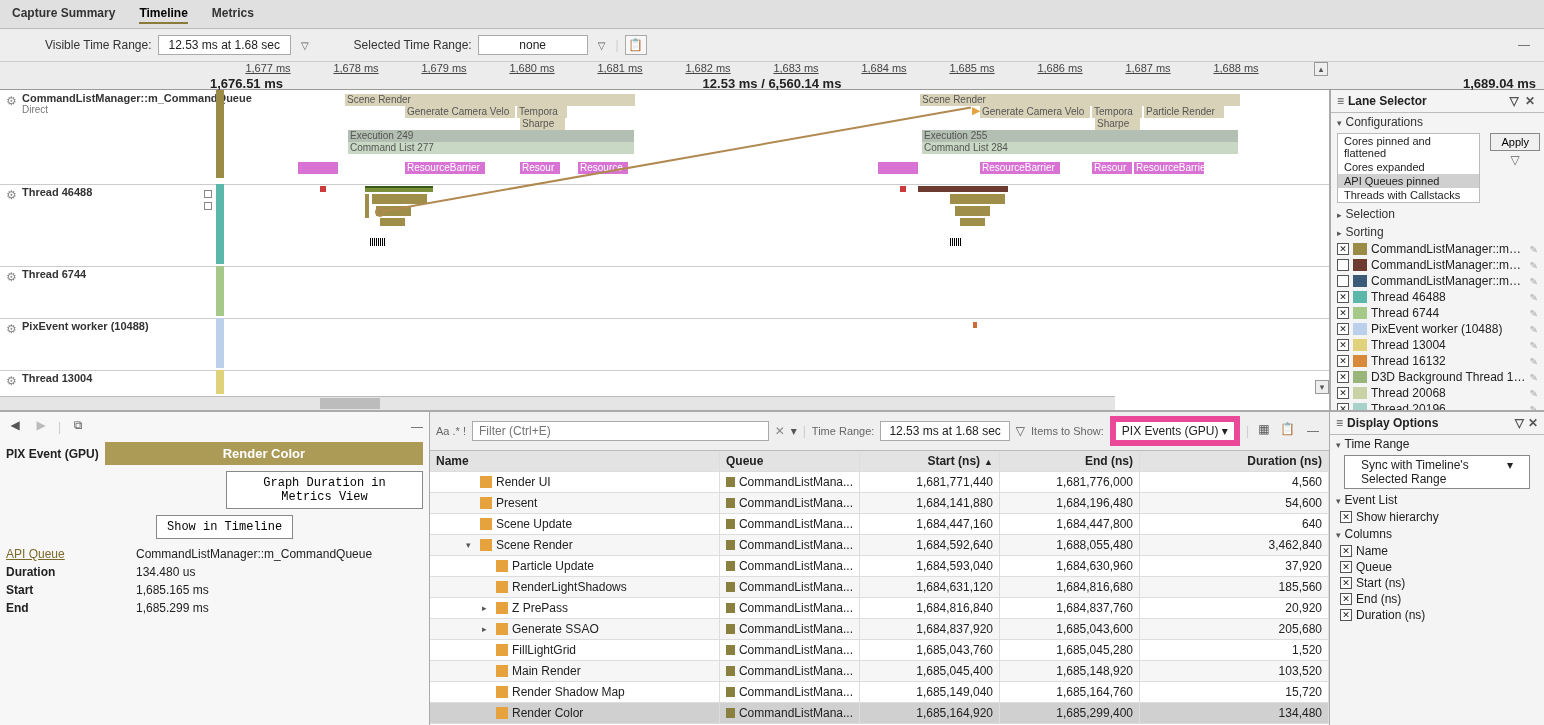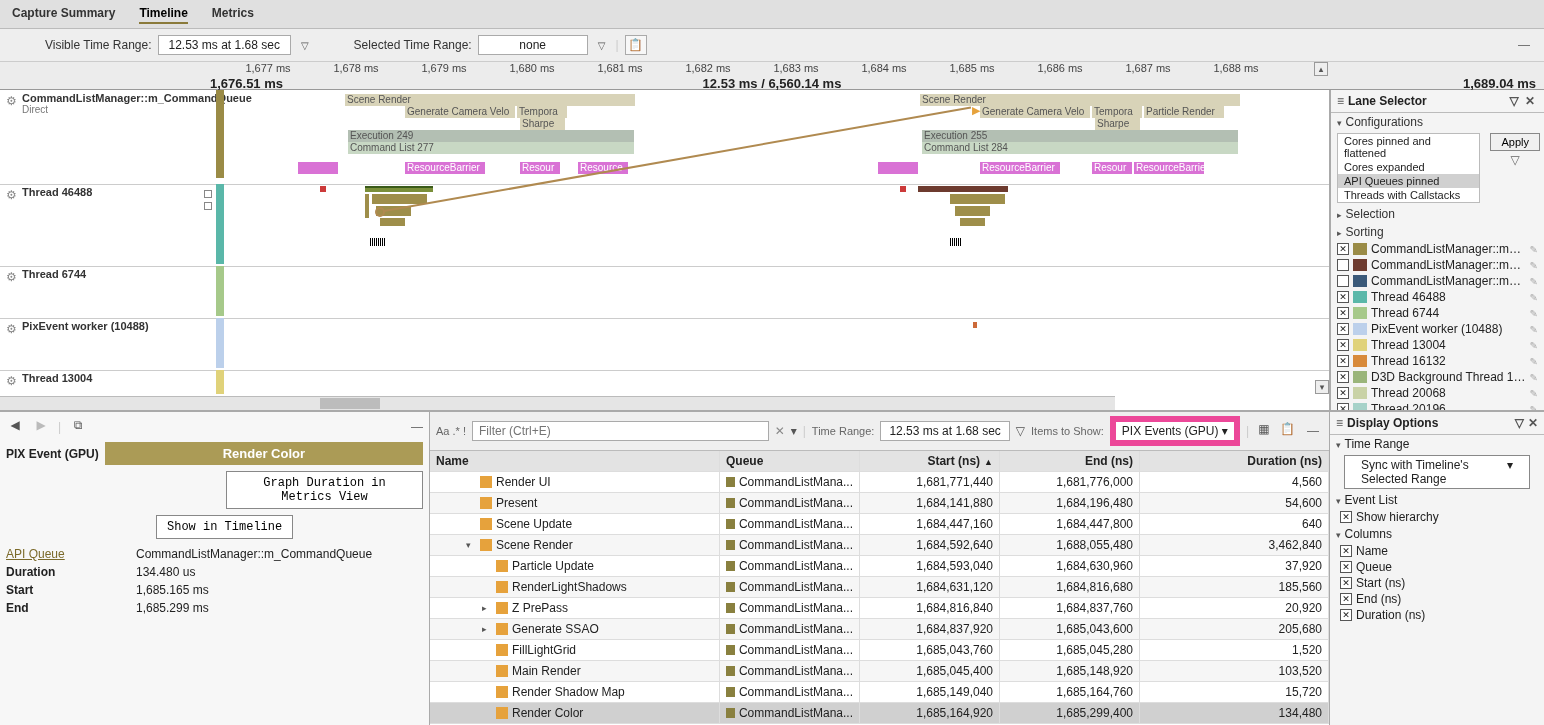--- a/index.html
+++ b/index.html
@@ -13,21 +13,21 @@
 
 .rangebar { display: flex; align-items: center; gap: 6px; padding: 6px 10px; background: #eee; border-bottom: 1px solid #ccc; }
 .rangebar label { color: #333; margin-left: 35px; }
 .rangebar .box { background: #fff; border: 1px solid #aaa; padding: 2px 10px; min-width: 110px; text-align: center; }
 .rangebar .tri { font-size: 10px; color: #555; padding: 0 4px; }
 .rangebar .iconbtn { width: 22px; height: 20px; border: 1px solid #aaa; background: #f7f7f7; display: flex; align-items: center; justify-content: center; cursor: pointer; }
 .rangebar .spacer { flex: 1; }
 
 
 .ruler-wrap { position: relative; height: 28px; background: #ececec; border-bottom: 1px solid #999; }
-.ruler-tick { position: absolute; top: 0; font-size: 11px; color: #444; transform: translateX(-50%); }
+.ruler-tick { position: absolute; top: 0; font-size: 11px; color: #444; transform: translateX(-50%); text-decoration: underline; }
 .ruler-title-left { position: absolute; left: 210px; top: 14px; font-weight: 700; font-size: 13px; }
 .ruler-title-center { position: absolute; left: 50%; top: 14px; transform: translateX(-50%); font-weight: 700; font-size: 13px; }
 .ruler-title-right { position: absolute; right: 8px; top: 14px; font-weight: 700; font-size: 13px; }
 
 
 .main-row { display: flex; height: 320px; }
 .timeline-area { flex: 1; position: relative; background: #fff; border-right: 1px solid #aaa; overflow: hidden; }
 .lane-label { position: absolute; left: 22px; font-size: 11px; color: #333; }
 .gear { position: absolute; left: 6px; width: 12px; height: 12px; color: #888; }
 .swimlane-left-bar { position: absolute; left: 216px; width: 8px; background: #9a8b46; }

